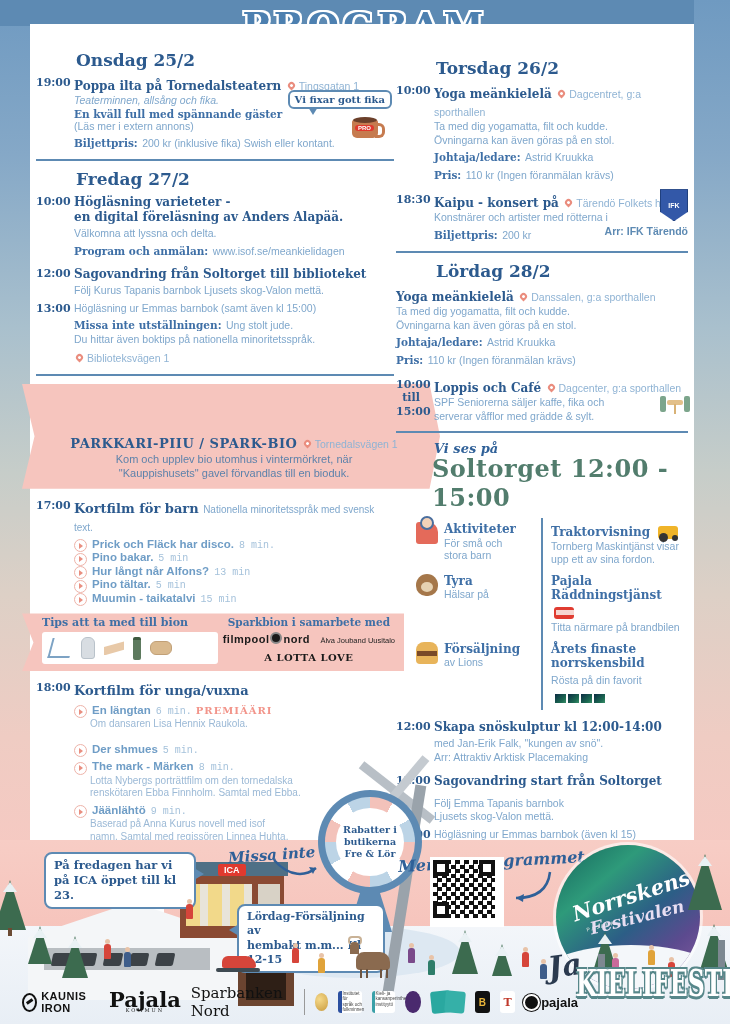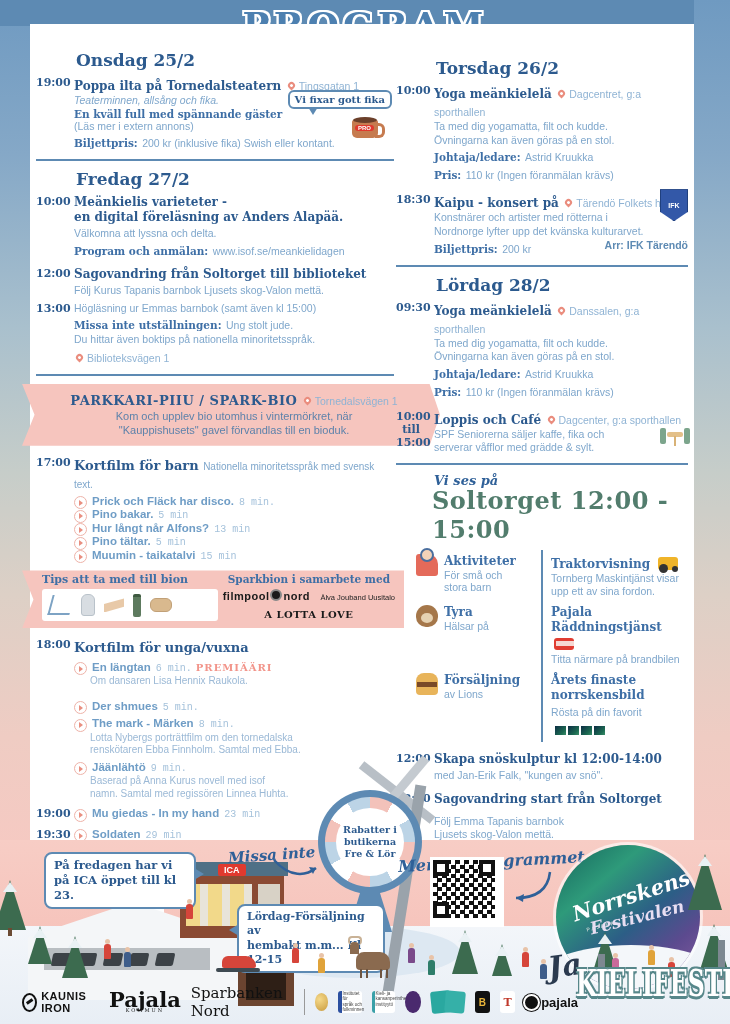--- a/index.html
+++ b/index.html
@@ -226,21 +226,21 @@
         </div>
       </div>
 
       <div class="hr"></div>
 
       <div class="day">Fredag 27/2</div>
 
       <div class="row">
         <div class="t">10:00</div>
         <div class="c">
-          <div class="etitle">Meänkielis varieteter -</div>
+          <div class="etitle">Högläsning varieteter -</div>
           <div class="etitle">en digital föreläsning av Anders Alapää.</div>
           <div class="b" style="margin-top:2px;">Välkomna att lyssna och delta.</div>
           <div><span class="lbl">Program och anmälan:</span>
                <span class="b">www.isof.se/meankielidagen</span></div>
         </div>
       </div>
 
       <div class="row" style="margin-top:8px;">
         <div class="t">12:00</div>
         <div class="c">
@@ -256,21 +256,21 @@
           <div><span class="lbl">Missa inte utställningen:</span>
                <span class="b">Ung stolt jude.</span></div>
           <div class="b">Du hittar även boktips på nationella minoritetsspråk.</div>
           <div style="margin-top:1px;"><span class="pin"></span><span class="loc">Biblioteksvägen 1</span></div>
         </div>
       </div>
 
       <div class="hr"></div>
 
       <div class="banner">
-        <div style="text-align:center;">
+        <div style="text-align:center;margin-top:43px;">
           <span class="etitle">PARKKARI-PIIU / SPARK-BIO</span>
           <span class="pin"></span><span class="loc">Tornedalsvägen 1</span>
         </div>
         <div class="b" style="color:#5d82ab;text-align:center;font-size:11px;">Kom och upplev bio utomhus i vintermörkret, när</div>
         <div class="b" style="color:#5d82ab;text-align:center;font-size:11px;">"Kauppishusets" gavel förvandlas till en bioduk.</div>
       </div>
 
       <div class="row">
         <div class="t">17:00</div>
         <div class="c">
@@ -469,35 +469,33 @@
           <div><span class="lbl">Pris:</span> <span class="b">110 kr (Ingen föranmälan krävs)</span></div>
         </div>
       </div>
 
       <div class="row" style="margin-top:10px;position:relative;">
         <div class="t">18:30</div>
         <div class="c">
           <span class="etitle">Kaipu - konsert på</span>
           <span class="pin"></span><span class="loc">Tärendö Folkets hus</span>
           <div class="b">Konstnärer och artister med rötterna i</div>
-          <div class="b">Nordnorge lyfter upp det kvänska kulturarvet.</div>
           <div style="display:flex;justify-content:space-between;">
             <span><span class="lbl">Biljettpris:</span> <span class="b">200 kr</span></span>
             <span class="b" style="color:#5d8ab3;font-weight:bold;">Arr: IFK Tärendö</span>
           </div>
         </div>
         <div class="ifk">IFK</div>
       </div>
 
       <div class="hr"></div>
 
       <div class="day">Lördag 28/2</div>
 
       <div class="row">
-        <div class="t">09:30</div>
         <div class="c">
           <span class="etitle">Yoga meänkielelä</span>
           <span class="pin"></span><span class="loc">Danssalen, g:a sporthallen</span>
           <div class="b">Ta med dig yogamatta, filt och kudde.</div>
           <div class="b">Övningarna kan även göras på en stol.</div>
           <div><span class="lbl">Johtaja/ledare:</span> <span class="b">Astrid Kruukka</span></div>
           <div><span class="lbl">Pris:</span> <span class="b">110 kr (Ingen föranmälan krävs)</span></div>
         </div>
       </div>
 
@@ -570,20 +568,21 @@
                 <span></span>
               </span></div>
         </div>
       </div>
 
       <div class="row" style="margin-top:10px;">
         <div class="t">12:00</div>
         <div class="c">
           <div class="etitle">Skapa snöskulptur kl 12:00-14:00</div>
           <div class="b" style="margin-top:2px;">med Jan-Erik Falk, "kungen av snö".</div>
+          <div class="b">Arr: Attraktiv Arktisk Placemaking</div>
         </div>
       </div>
 
       <div class="row" style="margin-top:9px;">
         <div class="t">12:00</div>
         <div class="c">
           <div class="etitle">Sagovandring start från Soltorget</div>
           <div class="b" style="margin-top:8px;">Följ Emma Tapanis barnbok</div>
           <div class="b">Ljusets skog-Valon mettä.</div>
         </div>

